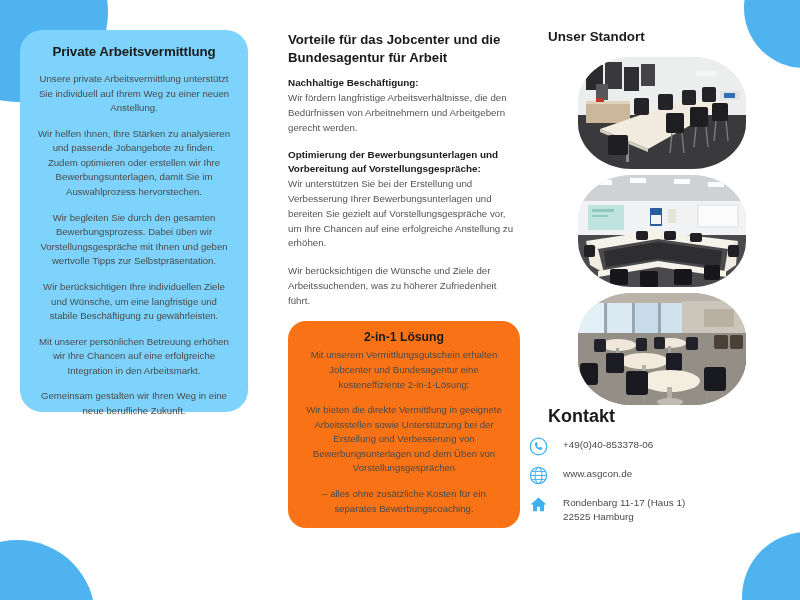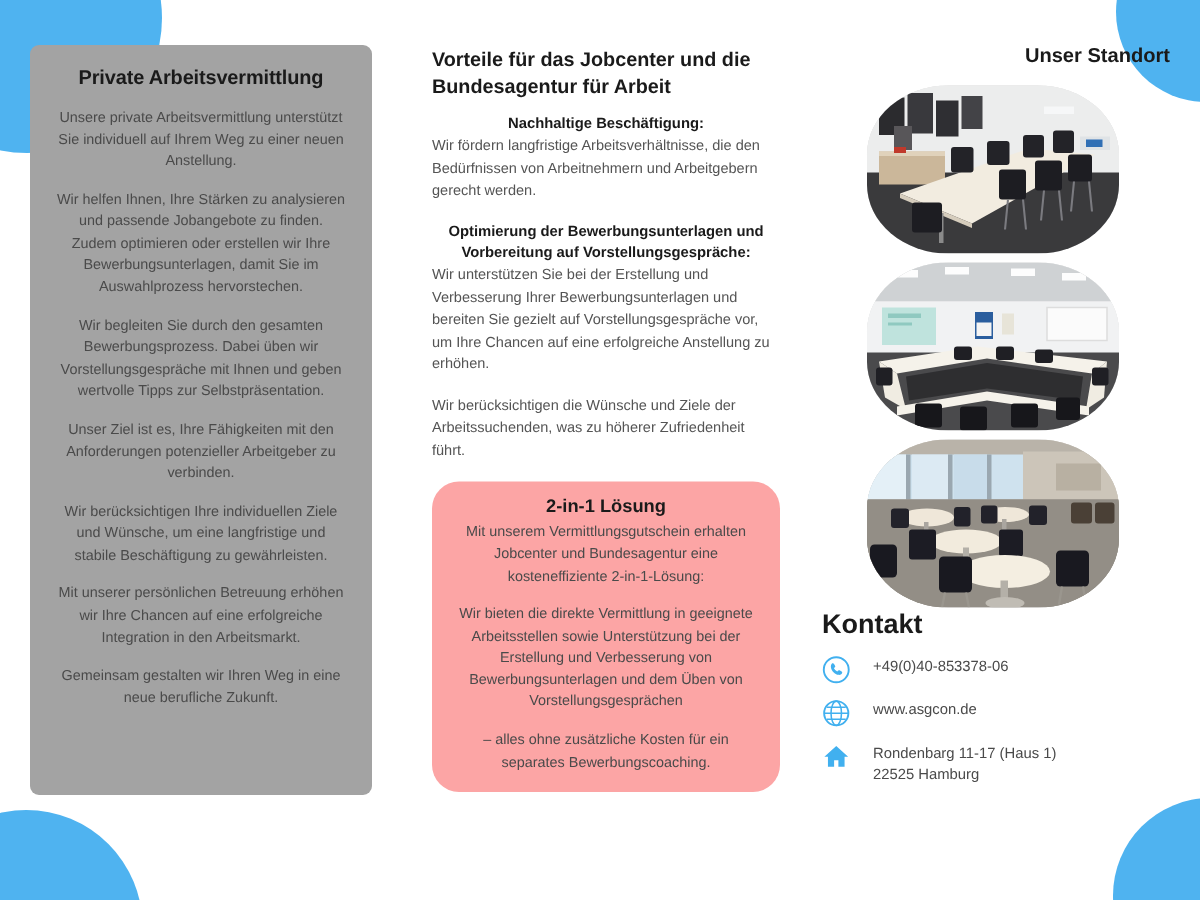--- a/index.html
+++ b/index.html
@@ -32,23 +32,23 @@
   .deco-bl { left: -60px;  top: 540px;  width: 155px; height: 155px; }
   .deco-tr { left: 744px;  top: -52px;  width: 120px; height: 120px; }
   .deco-br { left: 742px;  top: 532px;  width: 130px; height: 130px; }
 
   
   .panel-left {
     position: absolute;
     left: 20px;
     top: 30px;
     width: 228px;
-    height: 500px;
-    background: #a3a3a3;
-    border-radius: 6px;
+    height: 382px;
+    background: #7dd3fc;
+    border-radius: 22px;
     box-sizing: border-box;
     padding: 14px 18px 10px 18px;
   }
   .panel-left h1 {
     margin: 0 0 13px 0;
     font-size: 13.3px;
     font-weight: bold;
     color: #1a1a1a;
     text-align: center;
     letter-spacing: -0.1px;
@@ -77,30 +77,29 @@
     color: #1a1a1a;
   }
   .benefit { margin-bottom: 13px; }
   .benefit:last-of-type { margin-bottom: 9px; }
   .benefit .b-title {
     font-size: 9.9px;
     font-weight: bold;
     color: #1a1a1a;
     line-height: 1.42;
     margin-bottom: 1px;
-    text-align: center;
   }
   .benefit .b-body {
     font-size: 9.7px;
     line-height: 1.52;
     color: #545454;
   }
 
   .box-2in1 {
-    background: #fca5a5;
+    background: #f97316;
     border-radius: 18px;
     padding: 9px 12px 12px 12px;
     box-sizing: border-box;
     text-align: center;
   }
   .box-2in1 h3 {
     margin: 0 0 4px 0;
     font-size: 12.2px;
     font-weight: bold;
     color: #1a1a1a;
@@ -118,21 +117,20 @@
     position: absolute;
     left: 548px;
     top: 29px;
     width: 232px;
   }
   .col-right h2 {
     margin: 0;
     font-size: 13.4px;
     font-weight: bold;
     color: #1a1a1a;
-    text-align: right;
   }
   .photos {
     position: absolute;
     left: 578px;
     top: 57px;
     width: 168px;
   }
   .photo {
     width: 168px;
     height: 112px;
@@ -147,21 +145,21 @@
   .contact-head {
     position: absolute;
     left: 548px;
     top: 406px;
     font-size: 18px;
     font-weight: bold;
     color: #1a1a1a;
   }
   .contact-list {
     position: absolute;
-    left: 544px;
+    left: 525px;
     top: 437px;
     width: 245px;
   }
   .c-row {
     display: flex;
     align-items: flex-start;
     margin-bottom: 7px;
   }
   .c-row:last-child { margin-bottom: 0; }
   .c-icon {
@@ -190,21 +188,20 @@
   <div class="deco deco-tl"></div>
   <div class="deco deco-bl"></div>
   <div class="deco deco-tr"></div>
   <div class="deco deco-br"></div>
 
   <div class="panel-left">
     <h1>Private Arbeitsvermittlung</h1>
     <p>Unsere private Arbeitsvermittlung unterstützt Sie individuell auf Ihrem Weg zu einer neuen Anstellung.</p>
     <p>Wir helfen Ihnen, Ihre Stärken zu analysieren und passende Jobangebote zu finden. Zudem optimieren oder erstellen wir Ihre Bewerbungsunterlagen, damit Sie im Auswahlprozess hervorstechen.</p>
     <p>Wir begleiten Sie durch den gesamten Bewerbungsprozess. Dabei üben wir Vorstellungsgespräche mit Ihnen und geben wertvolle Tipps zur Selbstpräsentation.</p>
-    <p>Unser Ziel ist es, Ihre Fähigkeiten mit den Anforderungen potenzieller Arbeitgeber zu verbinden.</p>
     <p>Wir berücksichtigen Ihre individuellen Ziele und Wünsche, um eine langfristige und stabile Beschäftigung zu gewährleisten.</p>
     <p>Mit unserer persönlichen Betreuung erhöhen wir Ihre Chancen auf eine erfolgreiche Integration in den Arbeitsmarkt.</p>
     <p>Gemeinsam gestalten wir Ihren Weg in eine neue berufliche Zukunft.</p>
   </div>
 
   <div class="col-mid">
     <h2>Vorteile für das Jobcenter und die Bundesagentur für Arbeit</h2>
 
     <div class="benefit">
       <div class="b-title">Nachhaltige Beschäftigung:</div>

